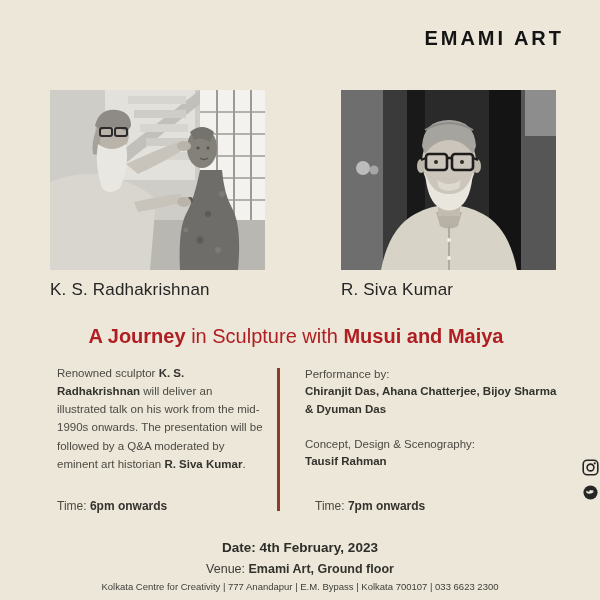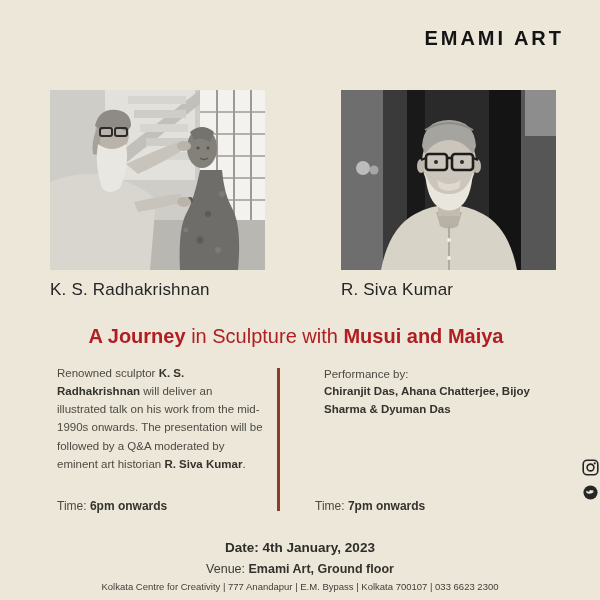--- a/index.html
+++ b/index.html
@@ -25,21 +25,21 @@
   .divider{position:absolute;left:277px;top:368px;width:3px;height:143px;background:#8E3B2C;}
   .col-left{
     position:absolute;left:57px;top:364px;width:207px;
     font-size:11.5px;line-height:1.58;color:#4b4a43;
   }
   .col-right{
     position:absolute;left:305px;top:366px;width:262px;
     font-size:11.5px;line-height:1.5;color:#4b4a43;
   }
   .col-right .heading{font-weight:bold;letter-spacing:.4px;color:#33322d;margin-bottom:22px;}
-  .col-right .block{margin-bottom:18px;margin-left:19px;}
+  .col-right .block{margin-bottom:18px;}
   b,.b{font-weight:bold;color:#33322d;}
   .time-left{position:absolute;left:57px;top:499px;font-size:12px;color:#4b4a43;}
   .time-right{position:absolute;left:315px;top:499px;font-size:12px;color:#4b4a43;}
   .footer-date{position:absolute;top:540px;left:0;width:600px;text-align:center;
     font-size:13.5px;font-weight:bold;color:#2d2d2a;}
   .footer-venue{position:absolute;top:562px;left:0;width:600px;text-align:center;
     font-size:12.5px;color:#3c3b36;}
   .footer-address{position:absolute;top:581px;left:0;width:600px;text-align:center;
     font-size:9.5px;color:#3f3e39;}
   .social{
@@ -151,26 +151,30 @@
 
   <div class="divider"></div>
 
   <div class="col-left"><span>Renowned sculptor </span><span class="b">K. S. Radhakrishnan</span><span> will deliver an illustrated talk on his work from the mid-1990s onwards. The presentation will be followed by a Q&amp;A moderated by eminent art historian </span><span class="b">R. Siva Kumar</span><span>.</span></div>
 
   <div class="col-right">
     <div class="block">
       <div>Performance by:</div>
       <div class="b">Chiranjit Das, Ahana Chatterjee, Bijoy Sharma &amp; Dyuman Das</div>
     </div>
+    <div class="block">
+      <div>Concept, Design &amp; Scenography:</div>
+      <div class="b">Tausif Rahman</div>
+    </div>
   </div>
 
   <div class="time-left"><span>Time: </span><span class="b">6pm onwards</span></div>
   <div class="time-right"><span>Time: </span><span class="b">7pm onwards</span></div>
 
-  <div class="footer-date">Date: 4th January, 2023</div>
+  <div class="footer-date">Date: 4th February, 2023</div>
   <div class="footer-venue"><span>Venue: </span><span class="b">Emami Art, Ground floor</span></div>
   <div class="footer-address">Kolkata Centre for Creativity | 777 Anandapur | E.M. Bypass | Kolkata 700107 | 033 6623 2300</div>
 
   <div class="social">
     <svg class="icon" viewBox="0 0 17 17">
       <rect x="1.2" y="1.2" width="14.6" height="14.6" rx="4" fill="none" stroke="#262626" stroke-width="1.6"></rect>
       <circle cx="8.5" cy="8.5" r="3.4" fill="none" stroke="#262626" stroke-width="1.6"></circle>
       <circle cx="12.7" cy="4.3" r="1.1" fill="#262626"></circle>
     </svg>
     <svg class="icon" viewBox="0 0 17 17" style="width:15px;height:15px">

